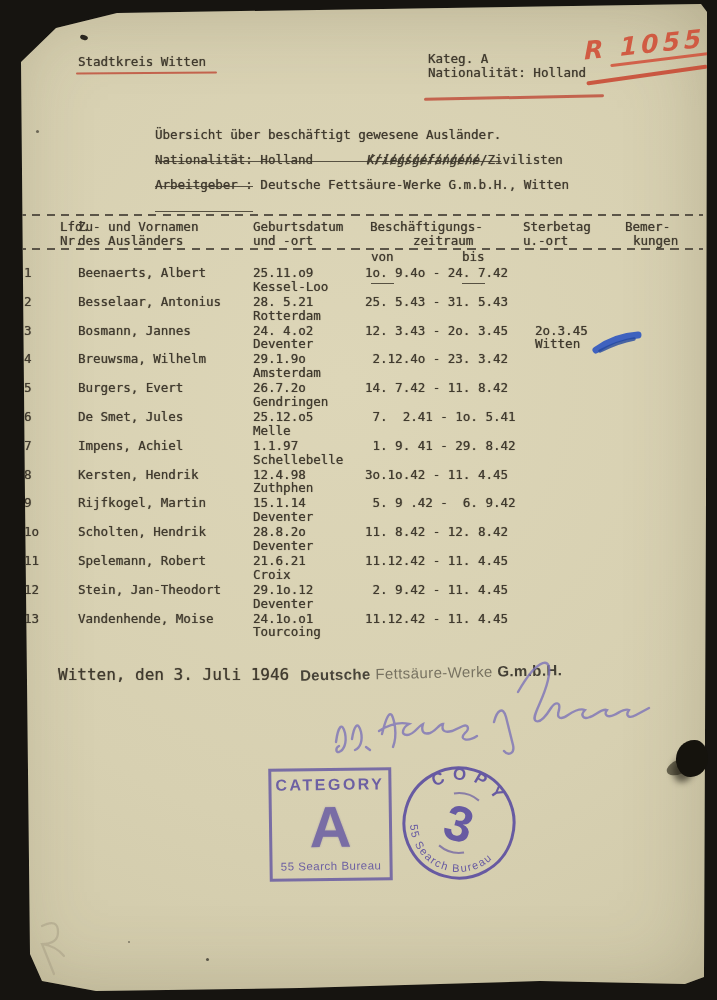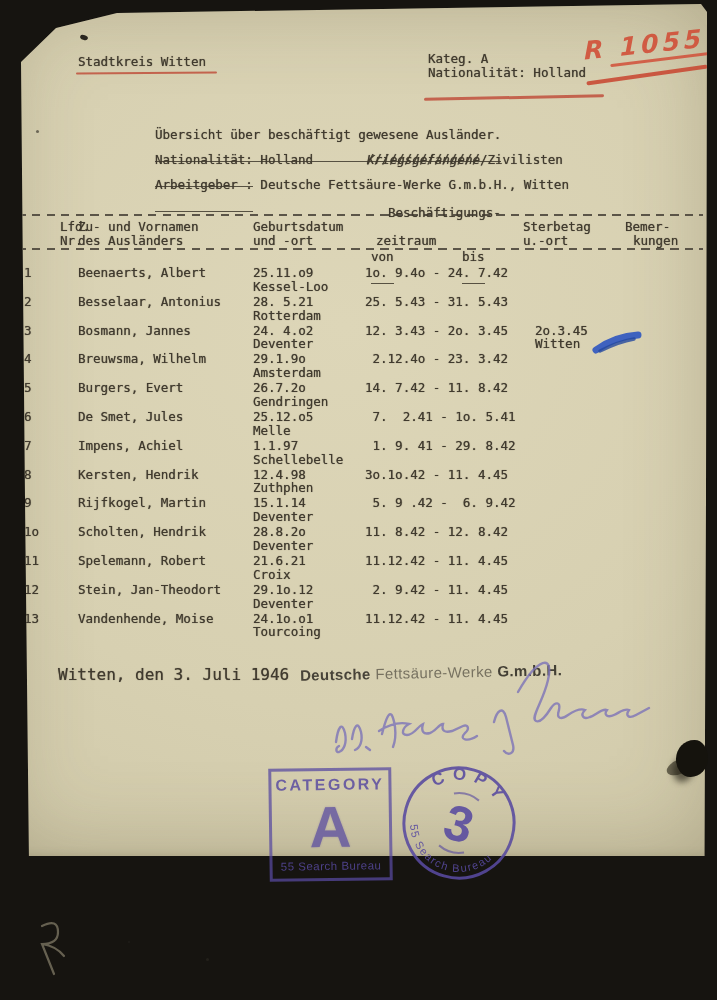--- a/index.html
+++ b/index.html
@@ -3,21 +3,21 @@
 <meta charset="utf-8">
 <style>
   html,body{margin:0;padding:0;}
   body{
     width:717px;height:1000px;position:relative;overflow:hidden;
     background:#161410;
     font-family:"DejaVu Sans Mono","Liberation Mono",monospace;
   }
   
   .paper{
-    position:absolute;left:0;top:0;width:717px;height:856px;
+    position:absolute;left:0;top:0;width:717px;height:1000px;
     background:radial-gradient(120% 90% at 48% 38%, #ddd6b8 0%, #d7d0b1 50%, #ccc5a5 100%);
     clip-path:polygon(117px 13px,701px 4px,707px 12px,706px 500px,704px 977px,685px 984px,
                       540px 981px,300px 988px,96px 991px,42px 981px,30px 954px,25px 500px,21px 62px,56px 28px);
     box-shadow:inset 0 0 90px rgba(96,88,58,.32), inset 0 0 10px rgba(96,88,58,.25);
   }
   
   .tw{
     position:absolute;white-space:pre;
     font-size:12.5px;line-height:14px;color:#403a2e;
     text-shadow:0 0 1px rgba(64,58,46,.6),.3px .3px 0 rgba(64,58,46,.35);
@@ -95,22 +95,22 @@
   <div class="tw" style="left:155px;top:153px;"><span class="u">Nationalität:</span><span> Holland</span><span class="struck"><span>Kriegsgefangene</span><span class="over">///////////////</span></span><span>/Zivilisten</span></div>
 
   <div class="tw" style="left:155px;top:178px;"><span class="u">Arbeitgeber :</span><span> Deutsche Fettsäure-Werke G.m.b.H., Witten</span></div>
 
   <div class="dash" style="top:214px;"></div>
   <div class="dash" style="top:248px;"></div>
 
   <div class="tw" style="left:24px;top:220px;padding-left:36px;"><span>Lfd.</span><br><span>Nr.</span></div>
   <div class="tw" style="left:78px;top:220px;"><span>Zu- und Vornamen</span><br><span>des Ausländers</span></div>
   <div class="tw" style="left:253px;top:220px;"><span>Geburtsdatum</span><br><span>und -ort</span></div>
-  <div class="tw" style="left:370px;top:206px;margin-left:18px;">Beschäftigungs-</div>
-  <div class="tw" style="left:376px;top:234px;">zeitraum</div>
+  <div class="tw" style="left:370px;top:220px;">Beschäftigungs-</div>
+  <div class="tw" style="left:413px;top:234px;">zeitraum</div>
   <div class="tw" style="left:523px;top:220px;"><span>Sterbetag</span><br><span>u.-ort</span></div>
   <div class="tw" style="left:625px;top:220px;"><span>Bemer-</span><br><span style="margin-left:8px;">kungen</span></div>
   <div class="tw" style="left:371px;top:250px;"><span class="u">von</span></div>
   <div class="tw" style="left:462px;top:250px;"><span class="u">bis</span></div>
 
   <div class="rows">
   <div class="trow">
     <span class="cnr">1</span>
     <span class="cname">Beenaerts, Albert</span>
     <span class="cbd">25.11.o9</span>

